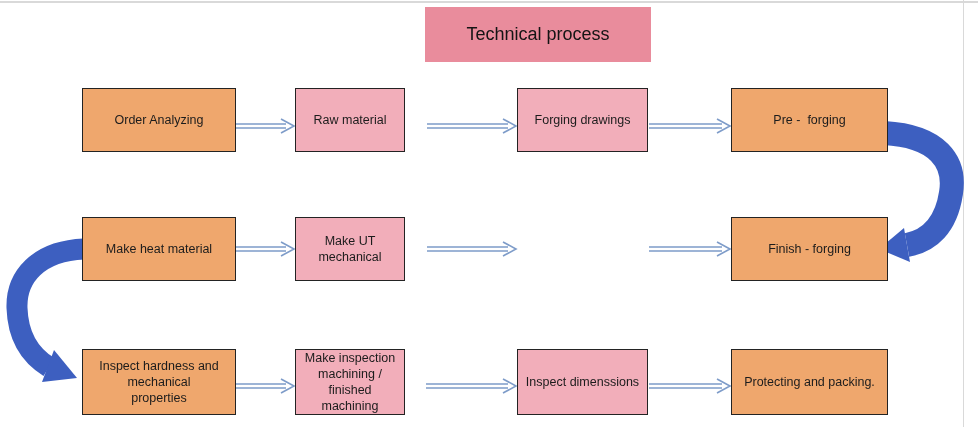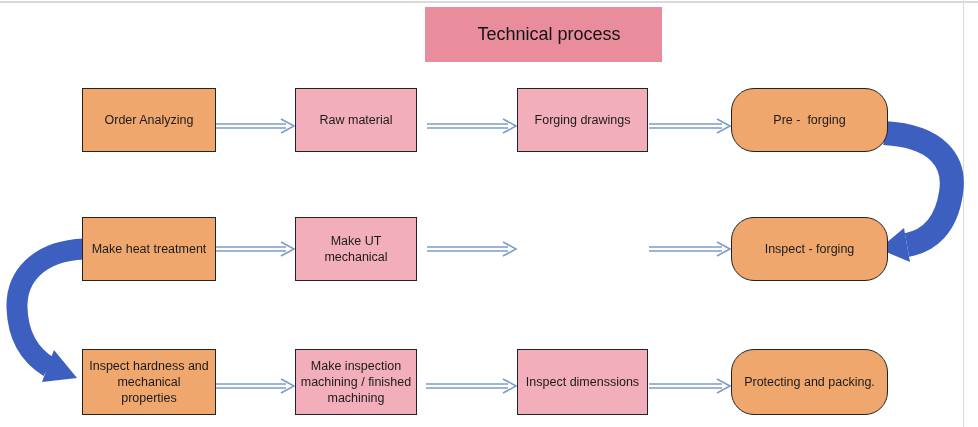--- a/index.html
+++ b/index.html
@@ -53,45 +53,44 @@
   .title-box {
     position: absolute;
     left: 425px; top: 7px;
     width: 226px; height: 55px;
     background: var(--title-bg, #e98c9c);
     display: flex;
     align-items: center;
     justify-content: center;
     font-size: 18px;
     color: #141414;
-    padding-left: 11px;
   }
   .flow-box {
     position: absolute;
     box-sizing: border-box;
     border: 1px solid var(--box-border, #222222);
     display: flex;
     align-items: center;
     justify-content: center;
     text-align: center;
     font-size: 12.5px;
     line-height: 1.3;
     white-space: pre-wrap;
     padding: 1px 2px;
     color: var(--text, #1c1c1c);
   }
   .flow-box.orange { background: var(--orange, #efa76d); }
   .flow-box.pink   { background: var(--pink, #f2aeba); }
   .r1 { top: 88px;  height: 64px; }
   .r2 { top: 217px; height: 64px; }
   .r3 { top: 349px; height: 66px; }
-  .c1 { left: 82px;  width: 134px; }
-  .c2 { left: 295px; width: 122px; }
+  .c1 { left: 82px;  width: 154px; }
+  .c2 { left: 295px; width: 110px; }
   .c3 { left: 517px; width: 131px; }
-  .c4 { left: 731px; width: 157px; border-radius: 23px; }
+  .c4 { left: 731px; width: 157px; }
 </style>
 </head>
 <body>
 
 <div class="canvas">
 
   <div class="page-edge-top"></div>
   <div class="page-edge-right"></div>
 
   <svg class="connector-layer" viewBox="0 0 978 427" xmlns="http://www.w3.org/2000/svg">
@@ -121,23 +120,23 @@
 
   <div class="title-box">
     <span>Technical process</span>
   </div>
 
   <div class="flow-box orange r1 c1">Order Analyzing</div>
   <div class="flow-box pink r1 c2">Raw material</div>
   <div class="flow-box pink r1 c3">Forging drawings</div>
   <div class="flow-box orange r1 c4">Pre -  forging</div>
 
-  <div class="flow-box orange r2 c1">Make heat treatment</div>
+  <div class="flow-box orange r2 c1">Make heat material</div>
   <div class="flow-box pink r2 c2">Make UT mechanical</div>
-  <div class="flow-box orange r2 c4">Inspect - forging</div>
+  <div class="flow-box orange r2 c4">Finish - forging</div>
 
   <div class="flow-box orange r3 c1">Inspect hardness and
 mechanical
 properties</div>
   <div class="flow-box pink r3 c2">Make inspection
 machining / finished
 machining</div>
   <div class="flow-box orange r3 c4">Protecting and packing.</div>
   <div class="flow-box pink r3 c3">Inspect dimenssions</div>
 

